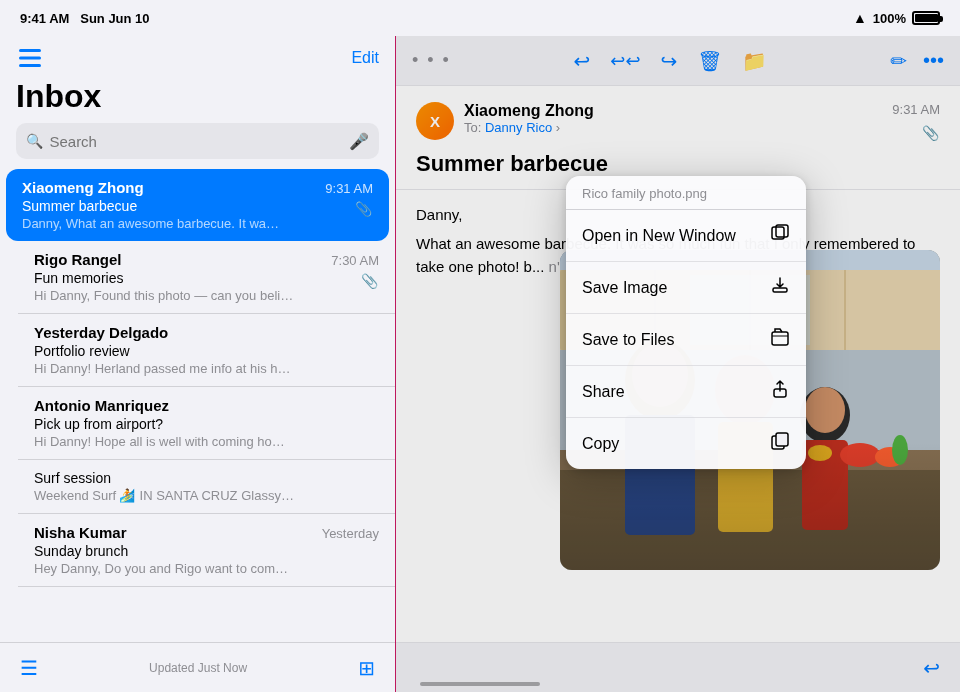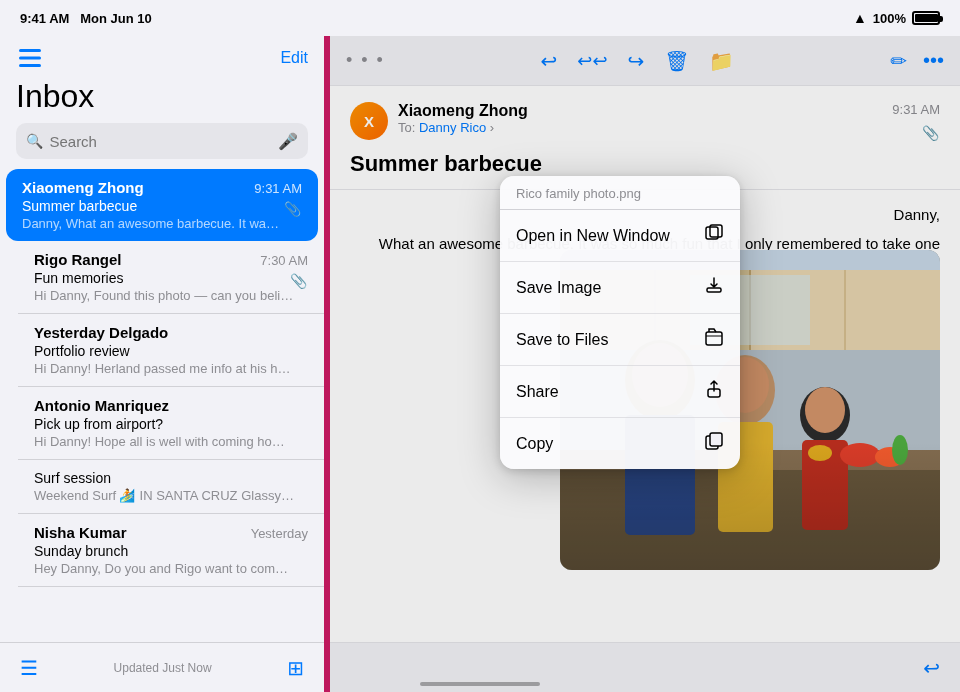--- a/index.html
+++ b/index.html
@@ -46,46 +46,46 @@
     
     .app-container {
       position: absolute;
       top: 36px; left: 0; right: 0; bottom: 0;
       display: flex;
       background: #f2f2f7;
     }
 
     
     .inbox-panel {
-      width: 330px;
+      width: 396px;
       background: #f2f2f7;
       display: flex;
       flex-direction: column;
-      border-right: 6px solid #be185d;
+      border-right: 1px solid #be185d;
       position: relative;
     }
 
     .inbox-toolbar {
       display: flex;
       align-items: center;
       justify-content: space-between;
       padding: 8px 16px 4px;
     }
     .sidebar-toggle {
       width: 28px; height: 28px;
       display: flex; align-items: center; justify-content: center;
       color: #007aff; font-size: 20px;
     }
     .edit-btn {
       color: #007aff; font-size: 16px; font-weight: 400;
       background: none; border: none; cursor: pointer;
     }
 
     .inbox-title {
-      font-size: 32px; font-weight: 400; color: #000;
+      font-size: 32px; font-weight: 700; color: #000;
       padding: 2px 16px 8px;
     }
 
     .search-bar {
       margin: 0 16px 10px;
       background: #e5e5ea;
       border-radius: 10px;
       height: 36px;
       display: flex;
       align-items: center;
@@ -205,21 +205,20 @@
       font-size: 22px; font-weight: 700; color: #000;
       margin-bottom: 0;
     }
 
     
     .email-body {
       flex: 1;
       padding: 16px 20px;
       overflow-y: auto;
       position: relative;
-      text-align: right;
     }
     .email-body-text {
       font-size: 15px; color: #000; line-height: 1.5;
       margin-bottom: 14px;
     }
     .email-salutation { font-size: 15px; color: #000; margin-bottom: 10px; }
 
     
     .email-photo {
       position: absolute;
@@ -297,21 +296,21 @@
       top: 0; left: 0; right: 0; bottom: 0;
       background: rgba(0,0,0,0.08);
       z-index: 99;
     }
   </style>
 </head>
 <body>
 
 <div class="status-bar">
   <div class="status-bar-left">
-    <span>9:41 AM</span> &nbsp; <span>Mon Jun 10</span>
+    <span>9:41 AM</span> &nbsp; <span>Sun Jun 10</span>
   </div>
   <div class="status-bar-right">
     <span class="wifi-icon">▲</span>
     <span>100%</span>
     <span class="battery-icon">
       <span class="battery-fill"></span>
     </span>
   </div>
 </div>
 

